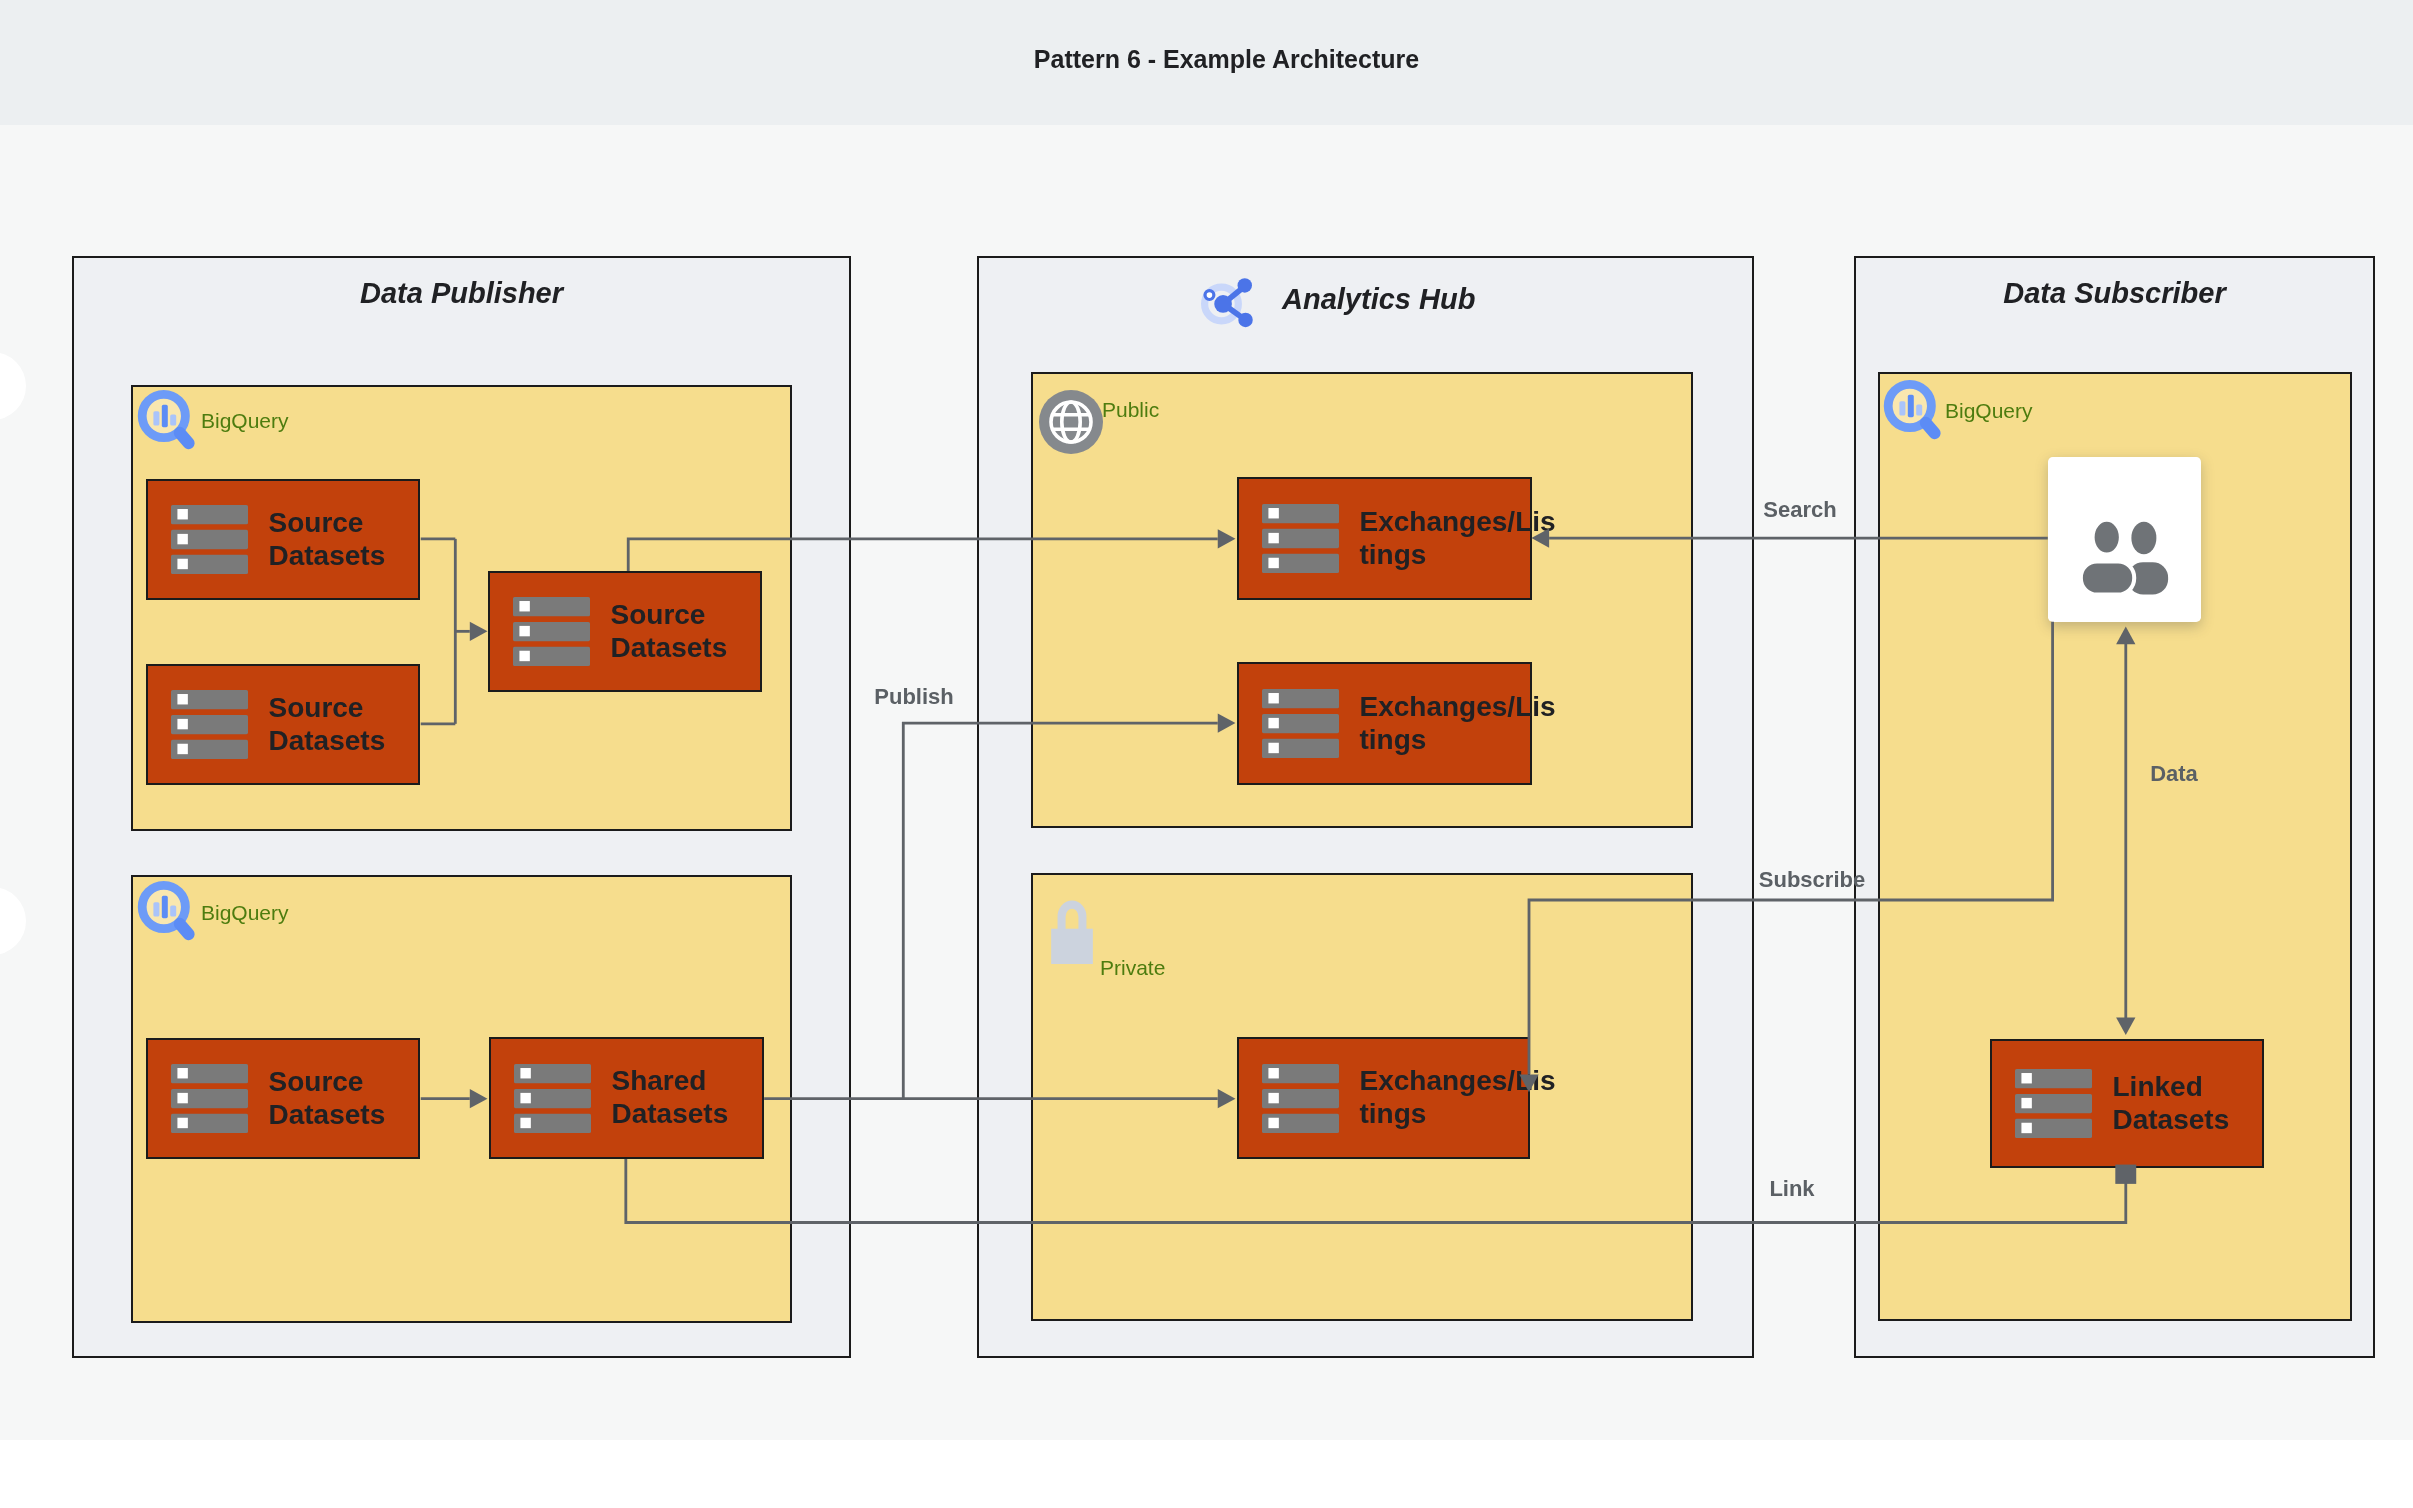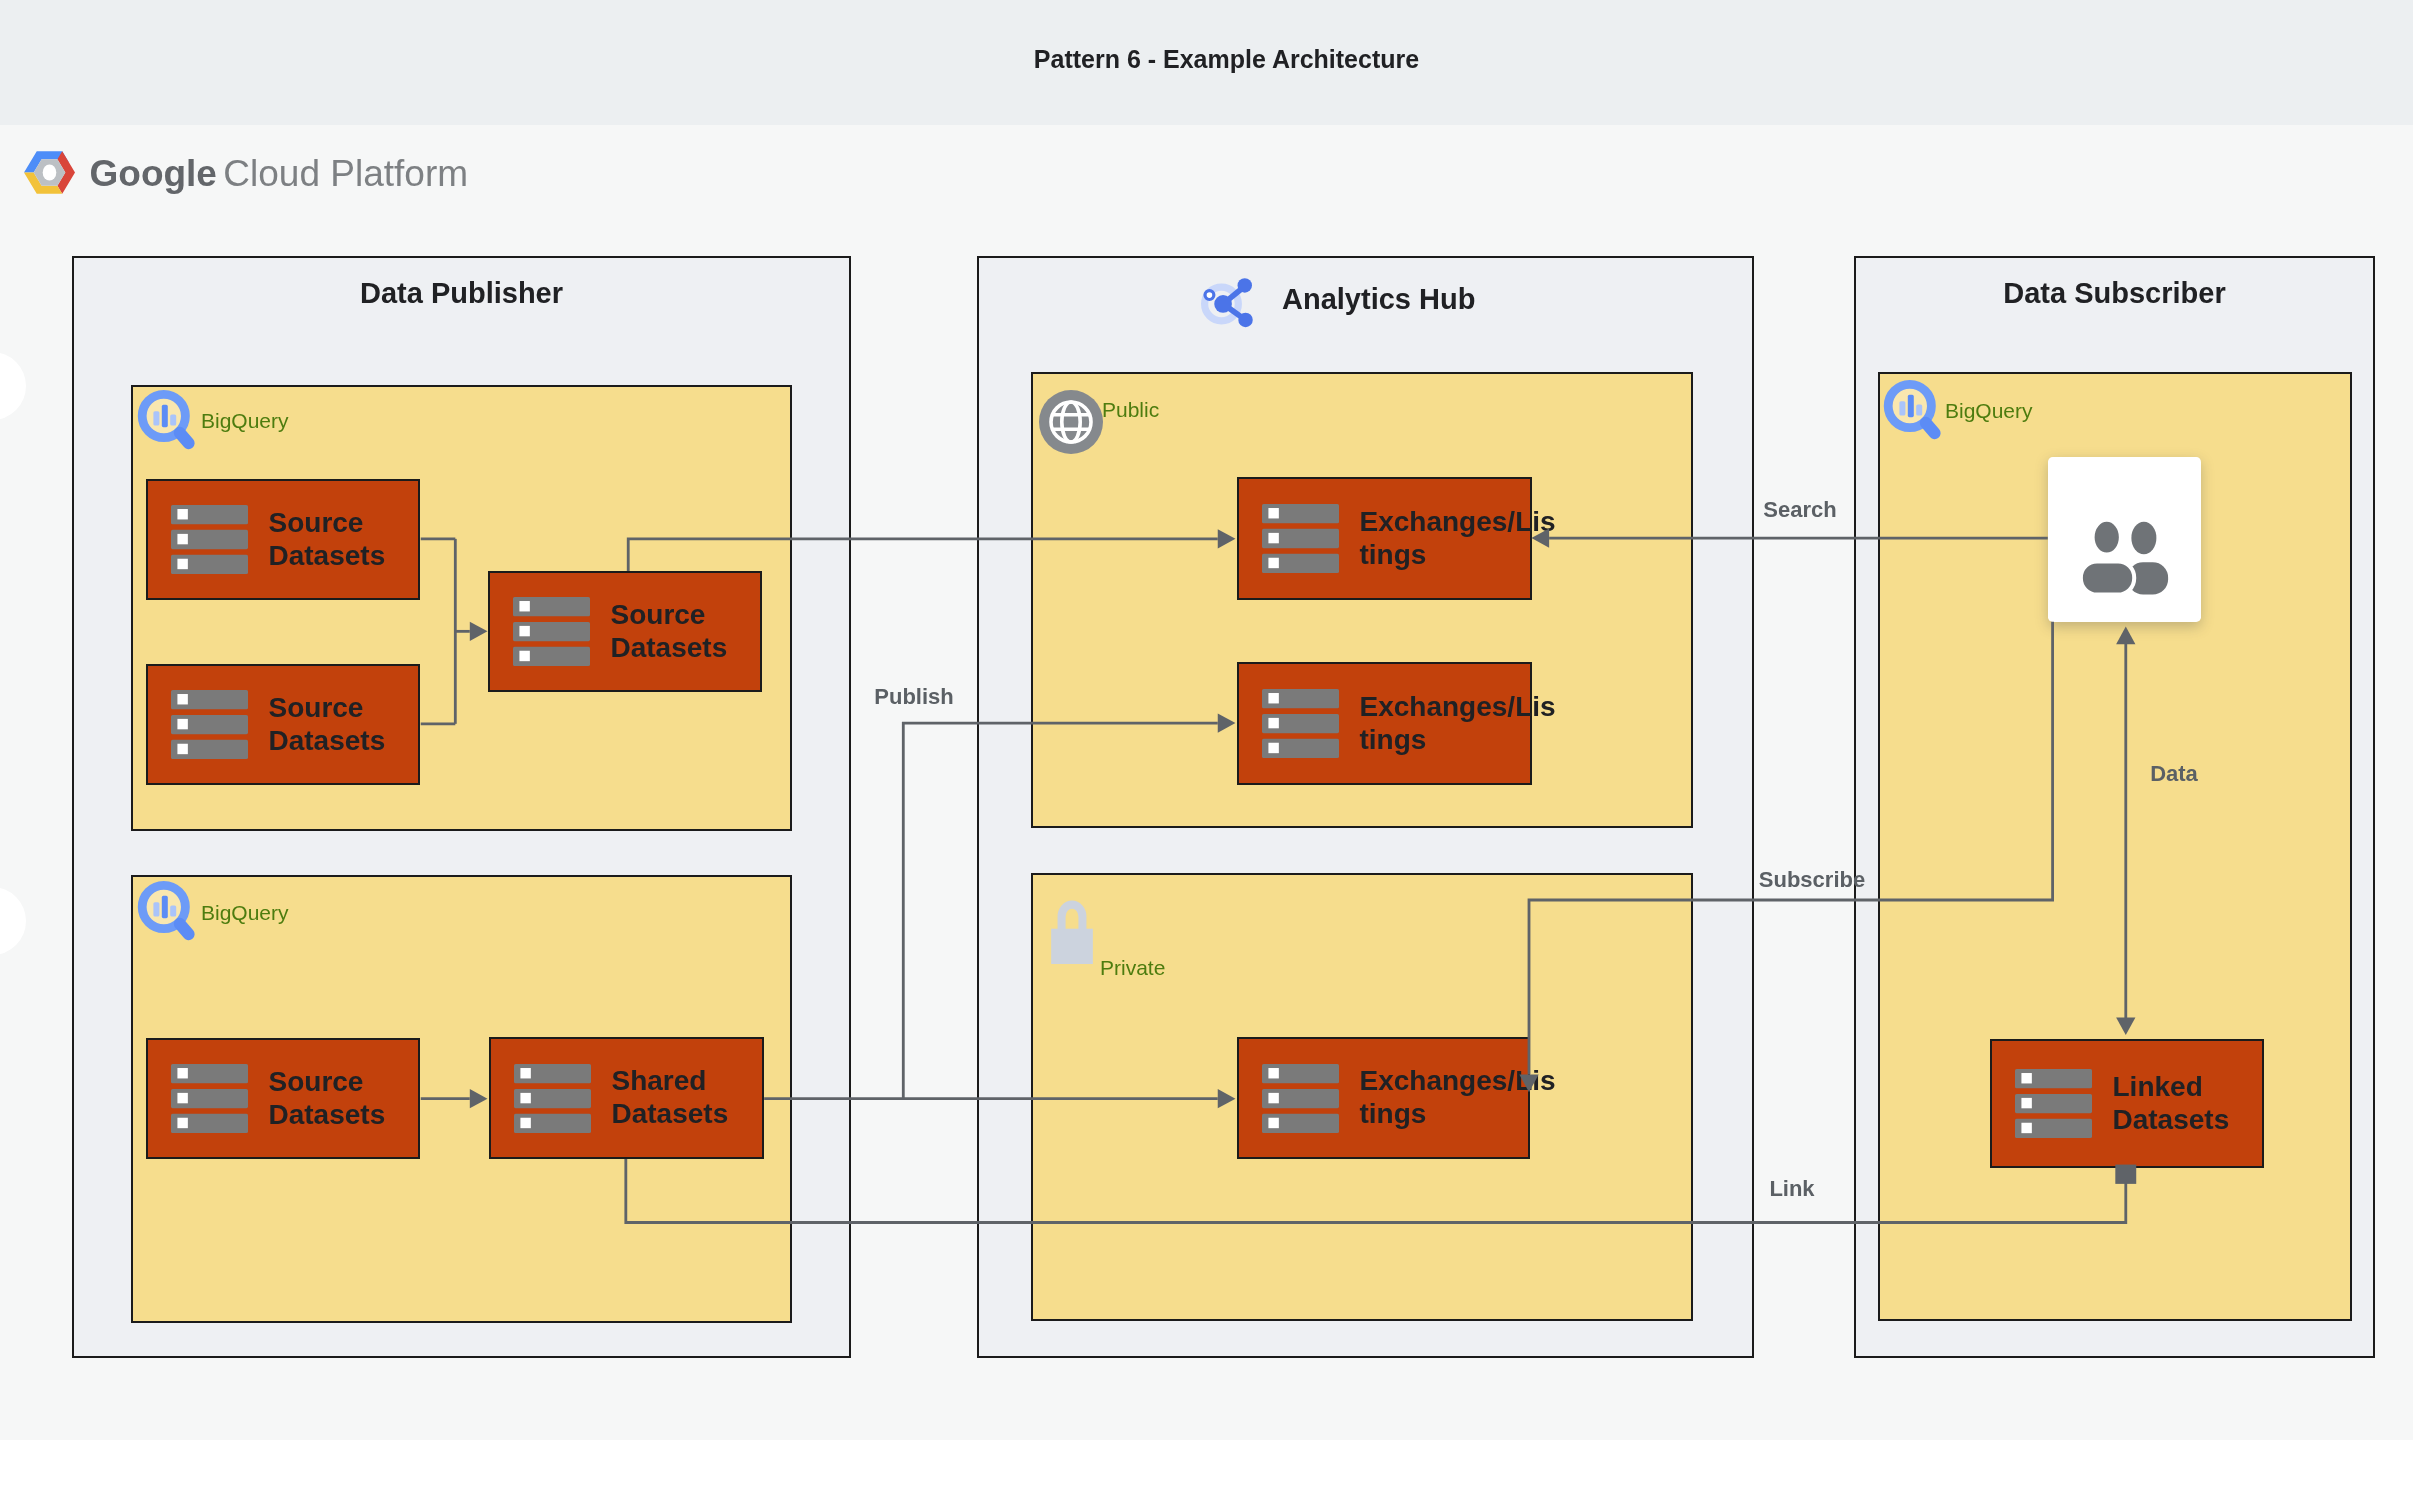--- a/index.html
+++ b/index.html
@@ -6,21 +6,21 @@
   body{width:2413px;height:1508px;font-family:"Liberation Sans",sans-serif;background:#f6f7f7;}
   #canvas{position:relative;width:2413px;height:1508px;overflow:hidden;background:#f6f7f7;}
   .topstrip{position:absolute;left:0;top:0;width:2413px;height:125px;background:#eceff1;}
   .bottomstrip{position:absolute;left:0;top:1440px;width:2413px;height:68px;background:#ffffff;}
   .main-title{position:absolute;left:0;top:45px;width:2413px;text-align:center;font-size:25px;font-weight:700;color:#202124;margin-left:20px;}
   .deco-circle{position:absolute;width:68px;height:68px;border-radius:50%;background:#ffffff;}
   .gcp-logo{position:absolute;left:24px;top:150px;display:flex;align-items:center;gap:14.5px;}
   .gcp-text{font-size:37px;color:#7d8083;white-space:nowrap;}
   .gcp-text b{color:#63666a;font-weight:700;margin-right:6.4px;}
   .container{position:absolute;background:#eef0f3;border:2.4px solid #1b1b1b;box-sizing:border-box;}
-  .container-title{position:absolute;font-size:29px;font-weight:700;color:#202124;text-align:center;}
+  .container-title{position:absolute;font-size:29px;font-weight:700;color:#202124;text-align:center;font-style:italic;}
   .ybox{position:absolute;background:#f6dd8d;border:2.4px solid #1b1b1b;box-sizing:border-box;}
   .group-label{position:absolute;font-size:21px;font-weight:400;color:#4d7c0f;}
   .node{position:absolute;background:#c2410c;border:2.4px solid #1b1b1b;box-sizing:border-box;display:flex;align-items:center;padding-left:22.5px;gap:21px;z-index:3;}
   .node-label{font-size:28px;line-height:1.17;font-weight:700;color:#202124;white-space:pre-line;}
   .ds-icon{flex:0 0 auto;display:block;width:77px;height:69px;}
   .people-card{position:absolute;left:2048px;top:457px;width:153px;height:165px;background:#ffffff;border-radius:4.8px;box-shadow:0 4.8px 13px rgba(60,64,67,.28);z-index:3;display:flex;align-items:flex-end;justify-content:center;padding-bottom:17.7px;box-sizing:border-box;}
   .edge-label{position:absolute;transform:translate(-50%,-50%);font-size:22px;font-weight:700;color:#5b6065;white-space:nowrap;z-index:6;}
   #wires{position:absolute;left:0;top:0;z-index:5;pointer-events:none;}
   .hub-title-row{position:absolute;z-index:2;}
   .bq-logo{position:absolute;z-index:3;}
@@ -30,32 +30,20 @@
 <body>
 
 <div id="canvas">
   <div class="topstrip"></div>
   <div class="bottomstrip"></div>
   <div class="main-title">Pattern 6 - Example Architecture</div>
 
   <div class="deco-circle" style="left:-42px;top:352px;"></div>
   <div class="deco-circle" style="left:-42px;top:887px;"></div>
 
-  <div class="gcp-logo">
-    <span>
-      <svg viewBox="0 0 60 52" width="51" height="45" xmlns="http://www.w3.org/2000/svg">
-        <polygon points="0,26 15,1 45,1 52.6,13.7 39.3,10.5 20.7,10.5 11.4,26" fill="#4d8df8"></polygon>
-        <polygon points="45,1 60,26 45,51 39.3,41.5 48.6,26 39.3,10.5" fill="#d9453a"></polygon>
-        <polygon points="45,51 15,51 0,26 11.4,26 20.7,41.5 39.3,41.5" fill="#f2c23a"></polygon>
-        <polygon points="20.7,10.5 39.3,10.5 48.6,26 39.3,41.5 20.7,41.5 11.4,26" fill="#bcc0c4"></polygon>
-        <ellipse cx="30" cy="26" rx="8" ry="9.5" fill="#ffffff"></ellipse>
-      </svg>
-    </span>
-    <span class="gcp-text"><b>Google</b><span>Cloud Platform</span></span>
-  </div>
 
   <div class="container" style="left:72px;top:256px;width:779px;height:1102px;"></div>
   <div class="container" style="left:977px;top:256px;width:777px;height:1102px;"></div>
   <div class="container" style="left:1854px;top:256px;width:521px;height:1102px;"></div>
 
   <div class="container-title" style="left:72px;top:277px;width:779px;">Data Publisher</div>
   <div class="container-title" style="left:1854px;top:277px;width:521px;">Data Subscriber</div>
 
   <span class="hub-title-row" style="left:1199px;top:274px;">
     <svg viewBox="0 0 76 68" width="61" height="55" xmlns="http://www.w3.org/2000/svg">

